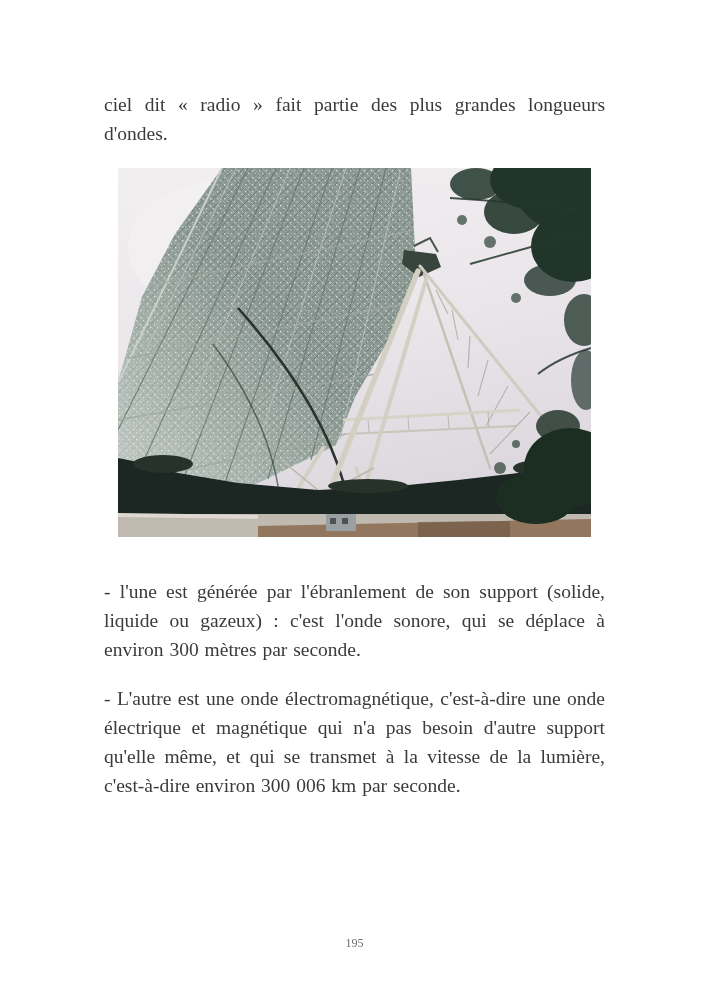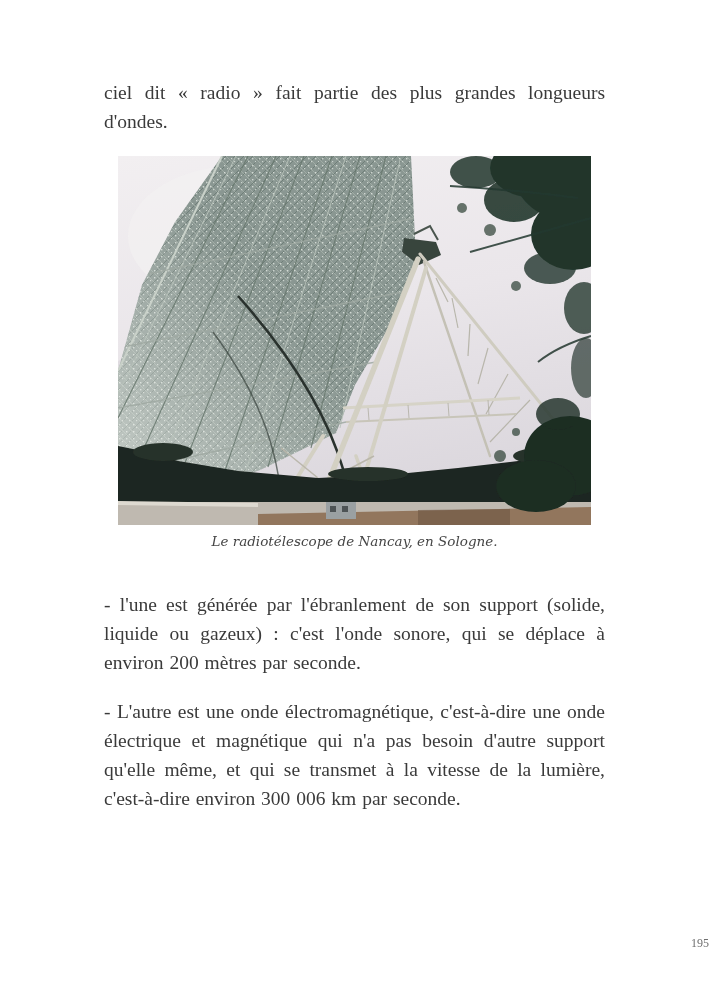--- a/index.html
+++ b/index.html
@@ -10,21 +10,21 @@
   body {
     width: 709px;
     height: 992px;
     position: relative;
     font-family: "Liberation Serif", "DejaVu Serif", serif;
     color: #3a3a3a;
     overflow: hidden;
   }
   .content {
     width: 501px;
-    margin: 0 auto;
+    margin: 12px auto;
     padding-top: 78px;
   }
   .body-text {
     font-size: 19.5px;
     line-height: 29px;
     text-align: justify;
     text-justify: inter-word;
     margin: 0 0 20px 0;
     word-spacing: 1px;
   }
@@ -47,21 +47,21 @@
     text-align: center;
     margin-top: 8px;
     color: #454545;
     font-family: "DejaVu Serif", serif;
   }
   .page-number {
     position: absolute;
     left: 0;
     top: 936px;
     width: 709px;
-    text-align: right;
+    text-align: center;
     font-size: 12px;
     color: #6e6e6e;
     font-family: "Liberation Serif", serif;
   }
 </style>
 </head>
 <body>
 
 <div class="page">
   <div class="content">
@@ -214,24 +214,23 @@
             <g fill="#2c4034" opacity="0.7">
               <circle cx="372" cy="74" r="6"></circle>
               <circle cx="344" cy="52" r="5"></circle>
               <circle cx="398" cy="130" r="5"></circle>
               <circle cx="382" cy="300" r="6"></circle>
               <circle cx="398" cy="276" r="4"></circle>
             </g>
           </g>
         </svg>
       </div>
-      <figcaption>Le radiotélescope de Nancay, en Sologne.</figcaption>
     </figure>
 
 
-    <p class="body-text">- l'une est générée par l'ébranlement de son support (solide, liquide ou gazeux) : c'est l'onde sonore, qui se déplace à environ 200 mètres par seconde.</p>
+    <p class="body-text">- l'une est générée par l'ébranlement de son support (solide, liquide ou gazeux) : c'est l'onde sonore, qui se déplace à environ 300 mètres par seconde.</p>
 
     <p class="body-text">- L'autre est une onde électromagnétique, c'est-à-dire une onde électrique et magnétique qui n'a pas besoin d'autre support qu'elle même, et qui se transmet à la vitesse de la lumière, c'est-à-dire environ 300 006 km par seconde.</p>
 
   </div>
 
   <div class="page-number">195</div>
 </div>
 
 </body></html>

